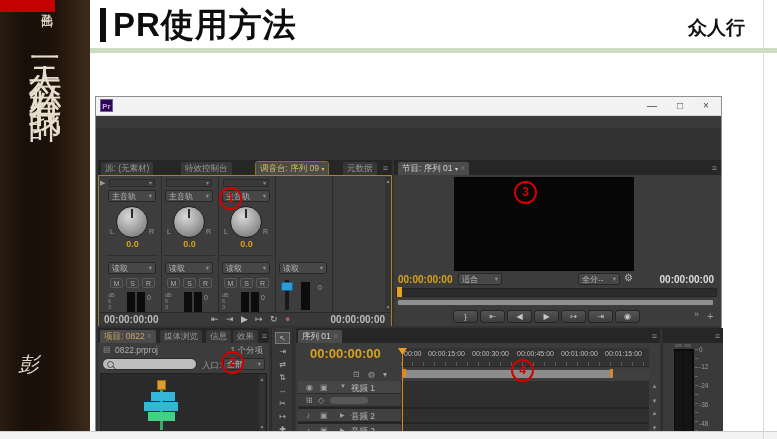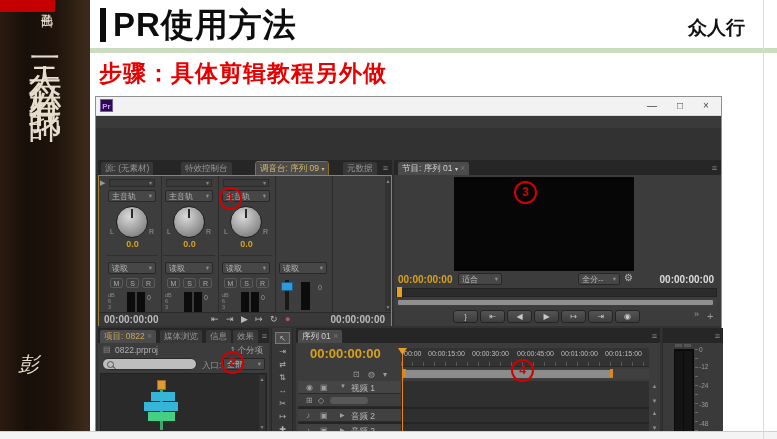--- a/index.html
+++ b/index.html
@@ -122,21 +122,20 @@
     <div class="abs callig" style="left:38px;top:4px;font-size:12px;letter-spacing:2px;">孔子曰</div>
     <div class="abs callig" style="left:22px;top:30px;font-size:33px;letter-spacing:9px;">三人行必有我師</div>
     <div class="abs callig" style="left:16px;top:338px;font-size:20px;font-style:italic;">彭</div>
   </div>
   <div class="abs red-corner"></div>
 
   <div class="abs title-bar-accent"></div>
   <div class="abs slide-title">PR使用方法</div>
   <div class="abs brand">众人行</div>
   <div class="abs green-line"></div>
-  <div class="abs subtitle">步骤：具体剪辑教程另外做</div>
 
   <div class="abs pr-window">
 
     <div class="abs titlebar">
       <div class="abs pr-logo">Pr</div>
       <div class="abs winbtn" style="right:58px;">—</div>
       <div class="abs winbtn" style="right:30px;">□</div>
       <div class="abs winbtn" style="right:4px;">×</div>
     </div>
 

